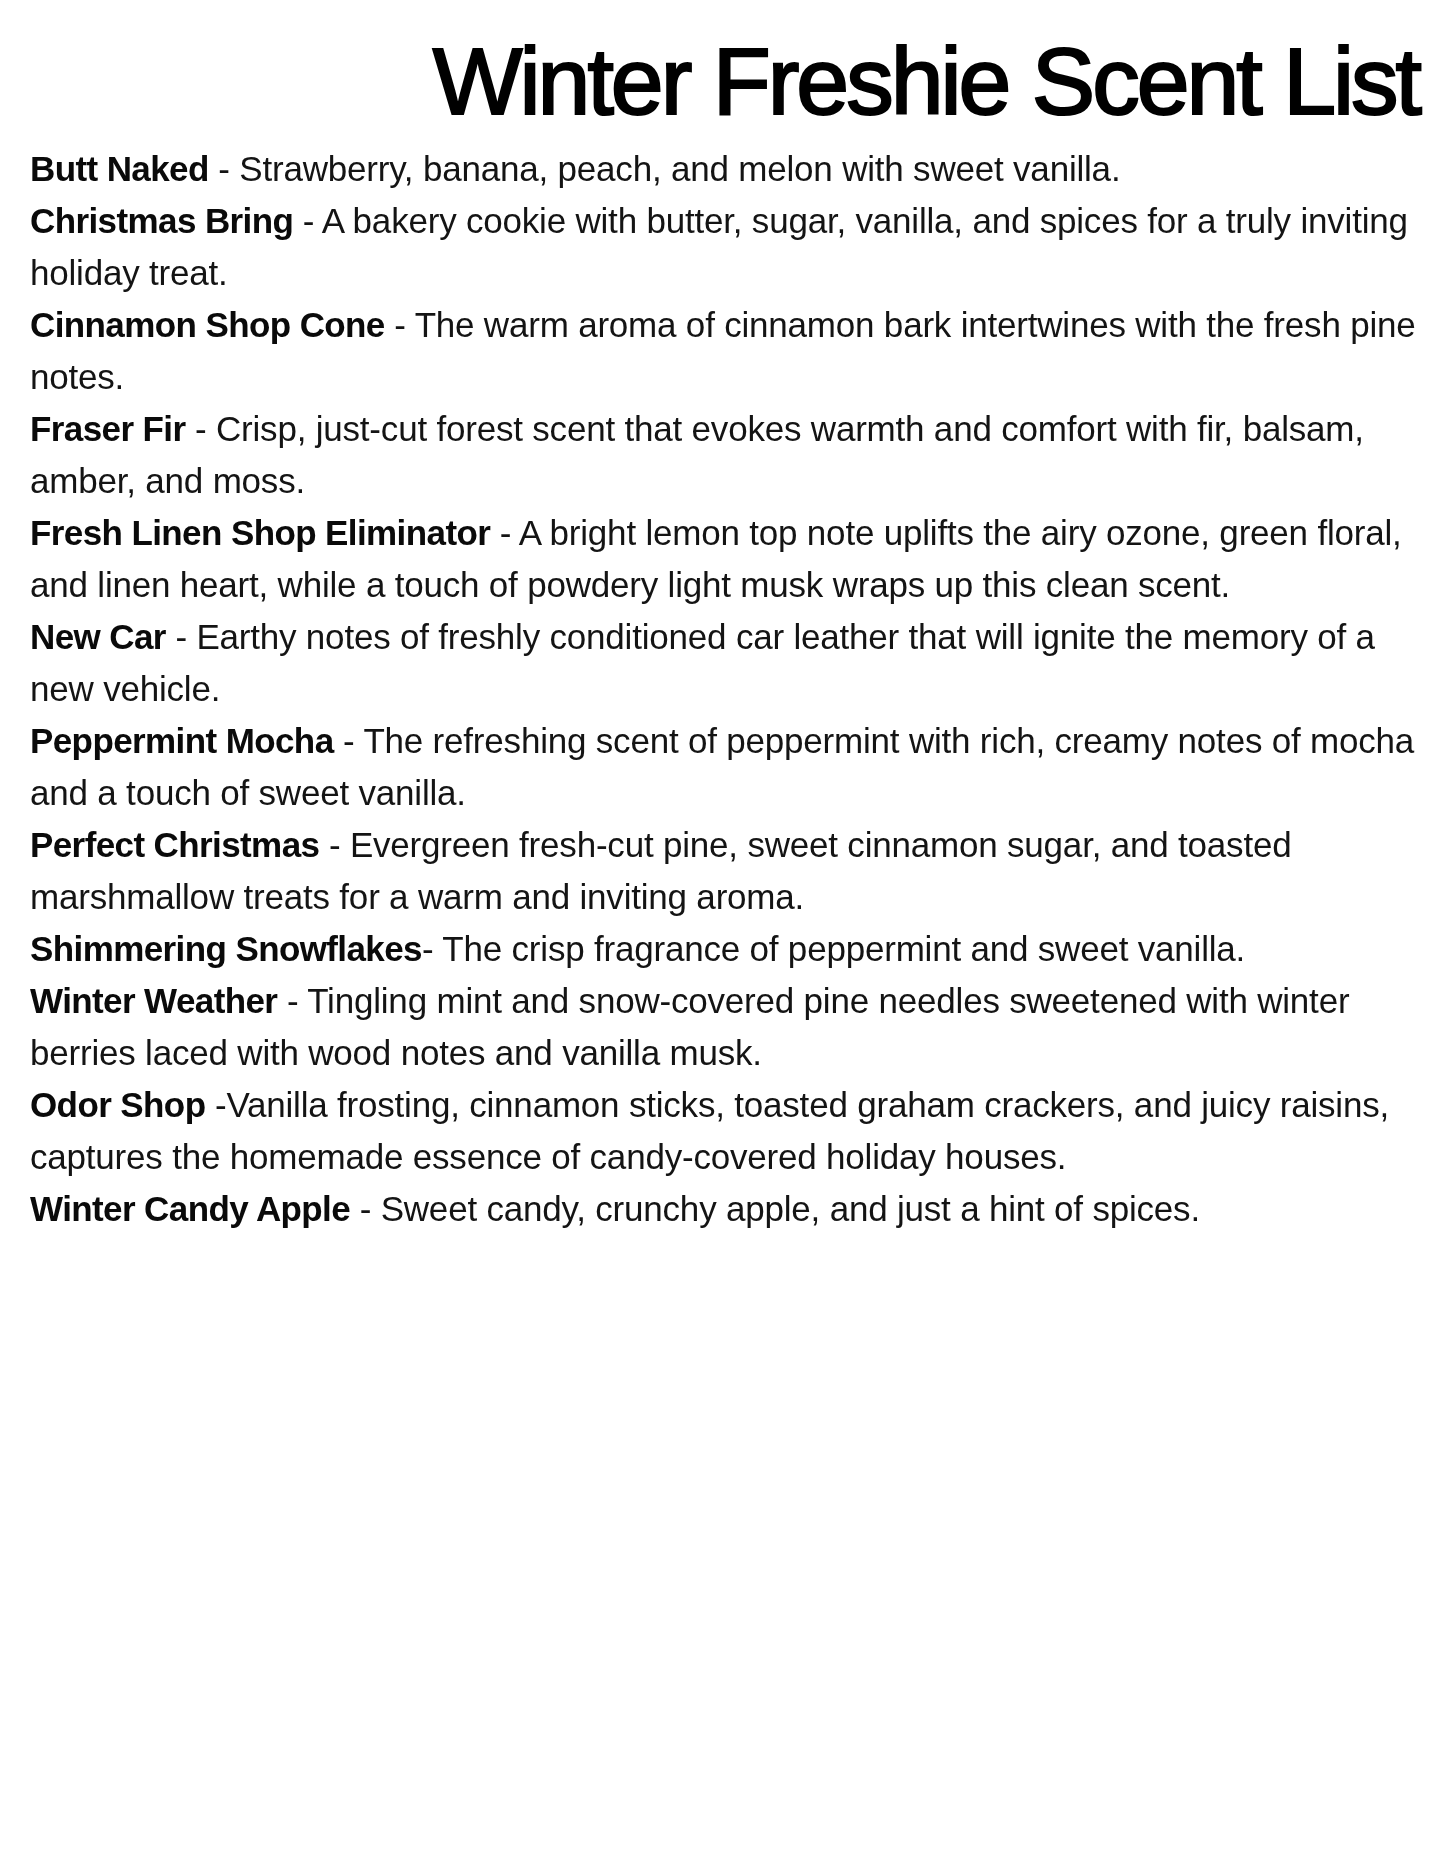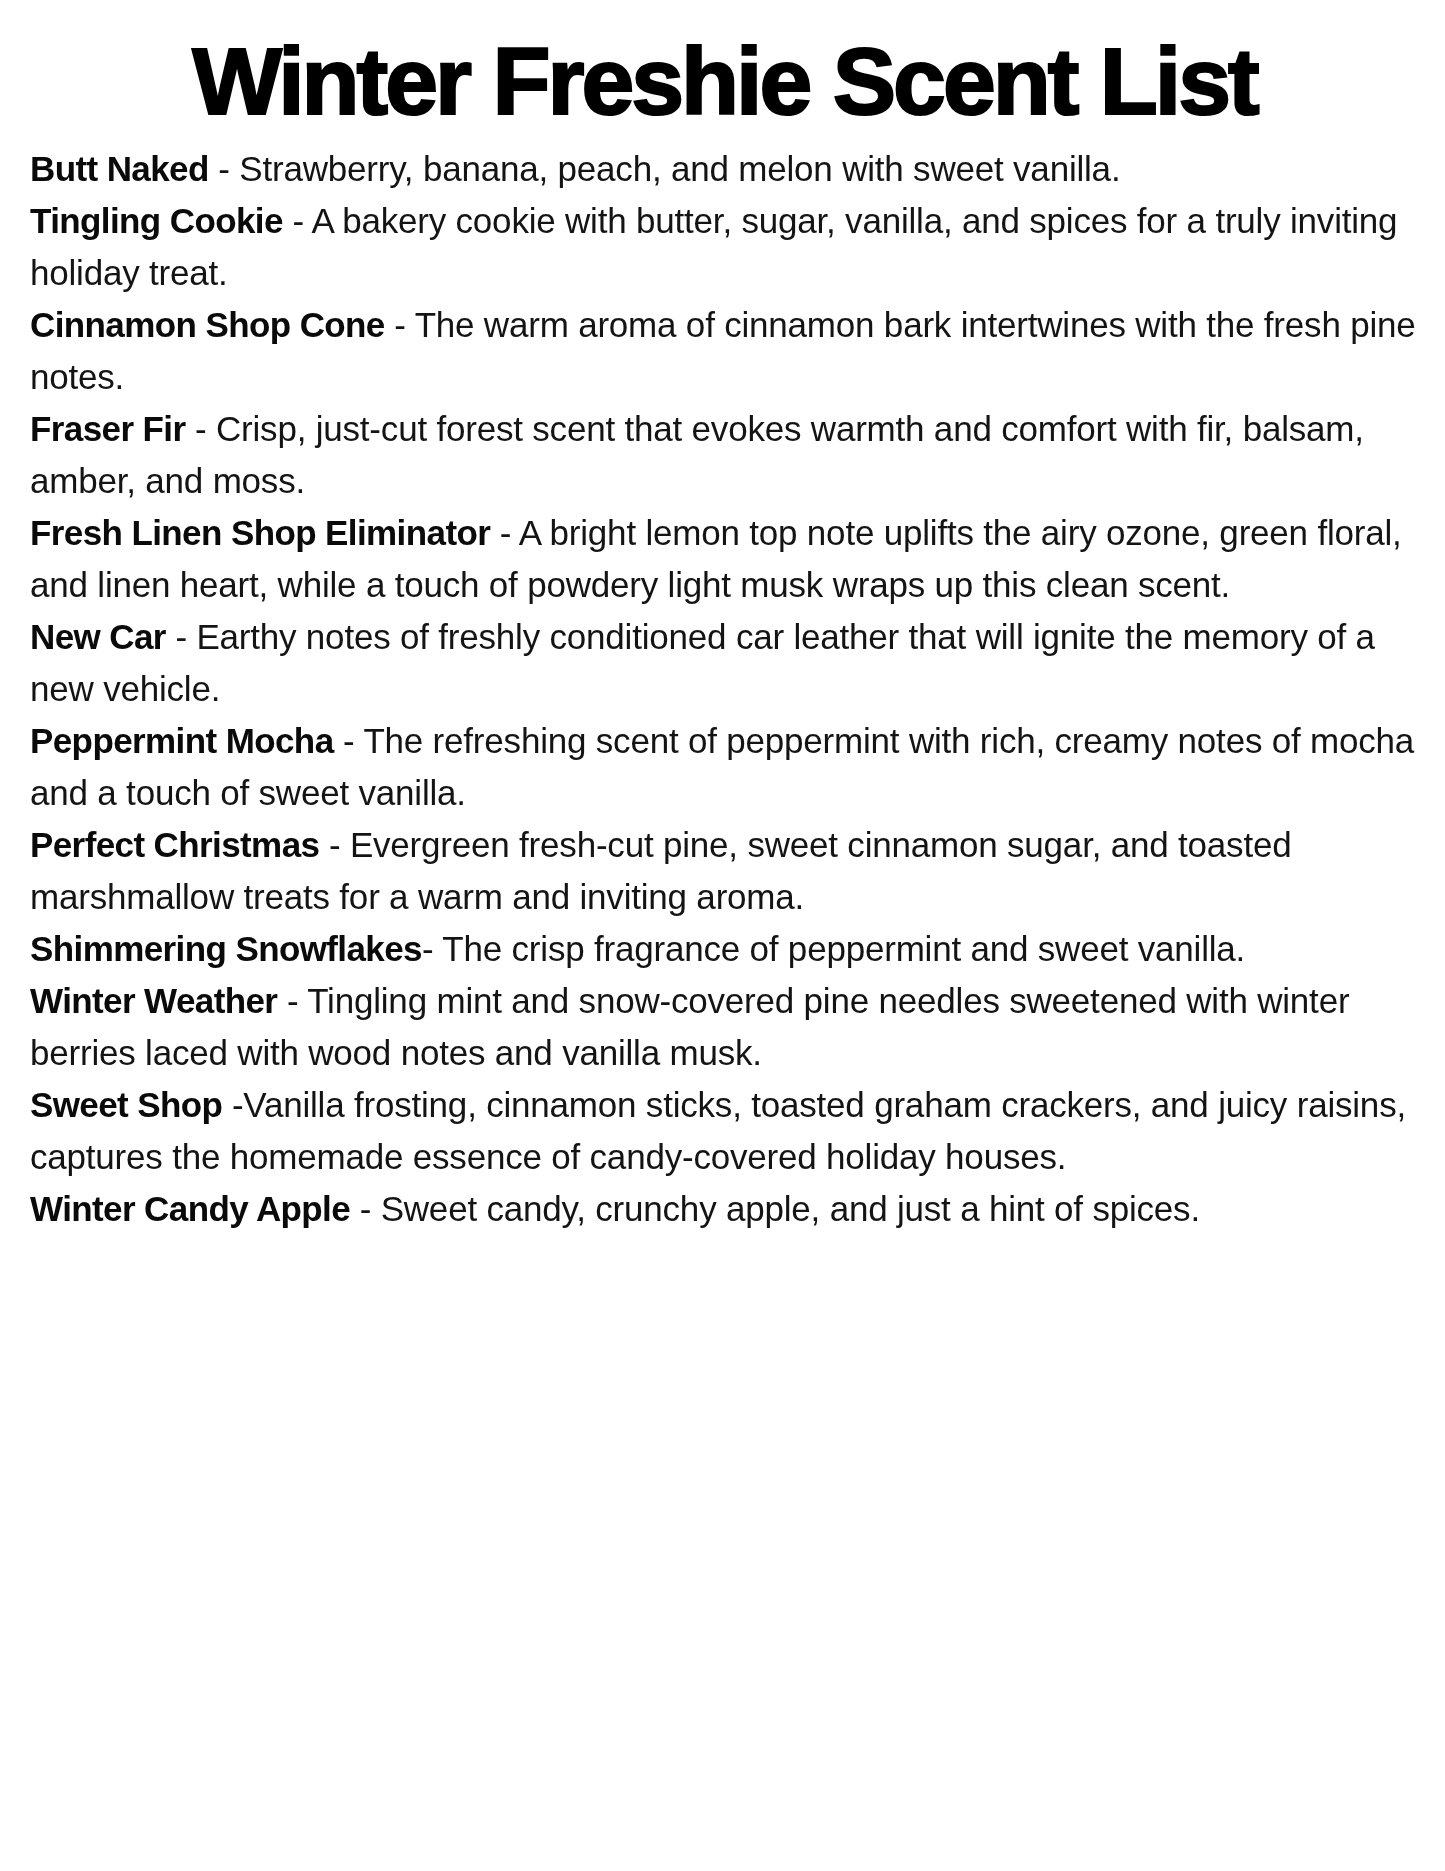--- a/index.html
+++ b/index.html
@@ -16,23 +16,23 @@
     box-sizing: border-box;
     width: 1445px;
     height: 1871px;
     padding: 34px 26px 0 30px;
     background: #ffffff;
     font-family: "Liberation Sans", sans-serif;
     color: #101010;
   }
   .title {
     margin: 0 0 14px 0;
-    text-align: center;
+    text-align: right;
     font-family: "Liberation Sans", "DejaVu Sans", sans-serif;
-    font-weight: 700;
+    font-weight: 400;
     font-size: 95px;
     line-height: 1.0;
     letter-spacing: -3px;
     color: #000000;
     -webkit-text-stroke: 2.2px #000000;
   }
   .scent-list {
     font-size: 35px;
     line-height: 52px;
     letter-spacing: -0.2px;
@@ -49,39 +49,39 @@
   }
 </style>
 </head>
 <body>
 
 <div class="page">
   <h1 class="title">Winter Freshie Scent List</h1>
   <div class="scent-list">
   <p class="scent-item"><strong class="scent-name">Butt Naked</strong><span class="scent-sep"> - </span><span class="scent-desc">Strawberry, banana, peach, and melon with sweet vanilla.</span></p>
 
-  <p class="scent-item"><strong class="scent-name">Tingling Cookie</strong><span class="scent-sep"> - </span><span class="scent-desc">A bakery cookie with butter, sugar, vanilla, and spices for a truly inviting holiday treat.</span></p>
+  <p class="scent-item"><strong class="scent-name">Christmas Bring</strong><span class="scent-sep"> - </span><span class="scent-desc">A bakery cookie with butter, sugar, vanilla, and spices for a truly inviting holiday treat.</span></p>
 
   <p class="scent-item"><strong class="scent-name">Cinnamon Shop Cone</strong><span class="scent-sep"> - </span><span class="scent-desc">The warm aroma of cinnamon bark intertwines with the fresh pine notes.</span></p>
 
 
   <p class="scent-item"><strong class="scent-name">Fraser Fir</strong><span class="scent-sep"> - </span><span class="scent-desc">Crisp, just-cut forest scent that evokes warmth and comfort with fir, balsam, amber, and moss.</span></p>
 
   <p class="scent-item"><strong class="scent-name">Fresh Linen Shop Eliminator</strong><span class="scent-sep"> - </span><span class="scent-desc">A bright lemon top note uplifts the airy ozone, green floral, and linen heart, while a touch of powdery light musk wraps up this clean scent.</span></p>
 
 
   <p class="scent-item"><strong class="scent-name">New Car</strong><span class="scent-sep"> - </span><span class="scent-desc">Earthy notes of freshly conditioned car leather that will ignite the memory of a new vehicle.</span></p>
 
   <p class="scent-item"><strong class="scent-name">Peppermint Mocha</strong><span class="scent-sep"> - </span><span class="scent-desc">The refreshing scent of peppermint with rich, creamy notes of mocha and a touch of sweet vanilla.</span></p>
 
   <p class="scent-item"><strong class="scent-name">Perfect Christmas</strong><span class="scent-sep"> - </span><span class="scent-desc">Evergreen fresh-cut pine, sweet cinnamon sugar, and toasted marshmallow treats for a warm and inviting aroma.</span></p>
 
   <p class="scent-item"><strong class="scent-name">Shimmering Snowflakes</strong><span class="scent-sep">- </span><span class="scent-desc">The crisp fragrance of peppermint and sweet vanilla.</span></p>
 
 
   <p class="scent-item"><strong class="scent-name">Winter Weather</strong><span class="scent-sep"> - </span><span class="scent-desc">Tingling mint and snow-covered pine needles sweetened with winter berries laced with wood notes and vanilla musk.</span></p>
 
-  <p class="scent-item"><strong class="scent-name">Sweet Shop</strong><span class="scent-sep"> -</span><span class="scent-desc">Vanilla frosting, cinnamon sticks, toasted graham crackers, and juicy raisins, captures the homemade essence of candy-covered holiday houses.</span></p>
+  <p class="scent-item"><strong class="scent-name">Odor Shop</strong><span class="scent-sep"> -</span><span class="scent-desc">Vanilla frosting, cinnamon sticks, toasted graham crackers, and juicy raisins, captures the homemade essence of candy-covered holiday houses.</span></p>
 
 
   <p class="scent-item"><strong class="scent-name">Winter Candy Apple</strong><span class="scent-sep"> - </span><span class="scent-desc">Sweet candy, crunchy apple, and just a hint of spices.</span></p>
 </div>
 </div>
 
 </body></html>

